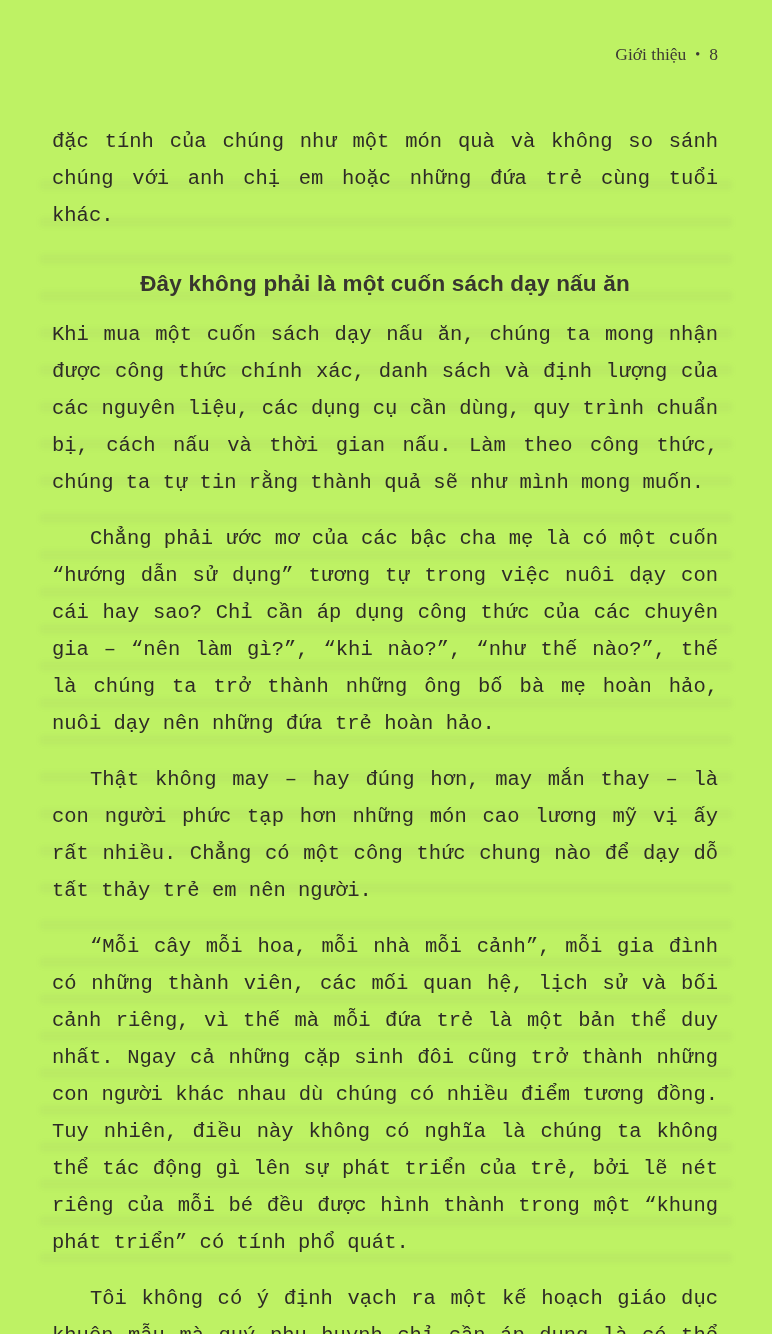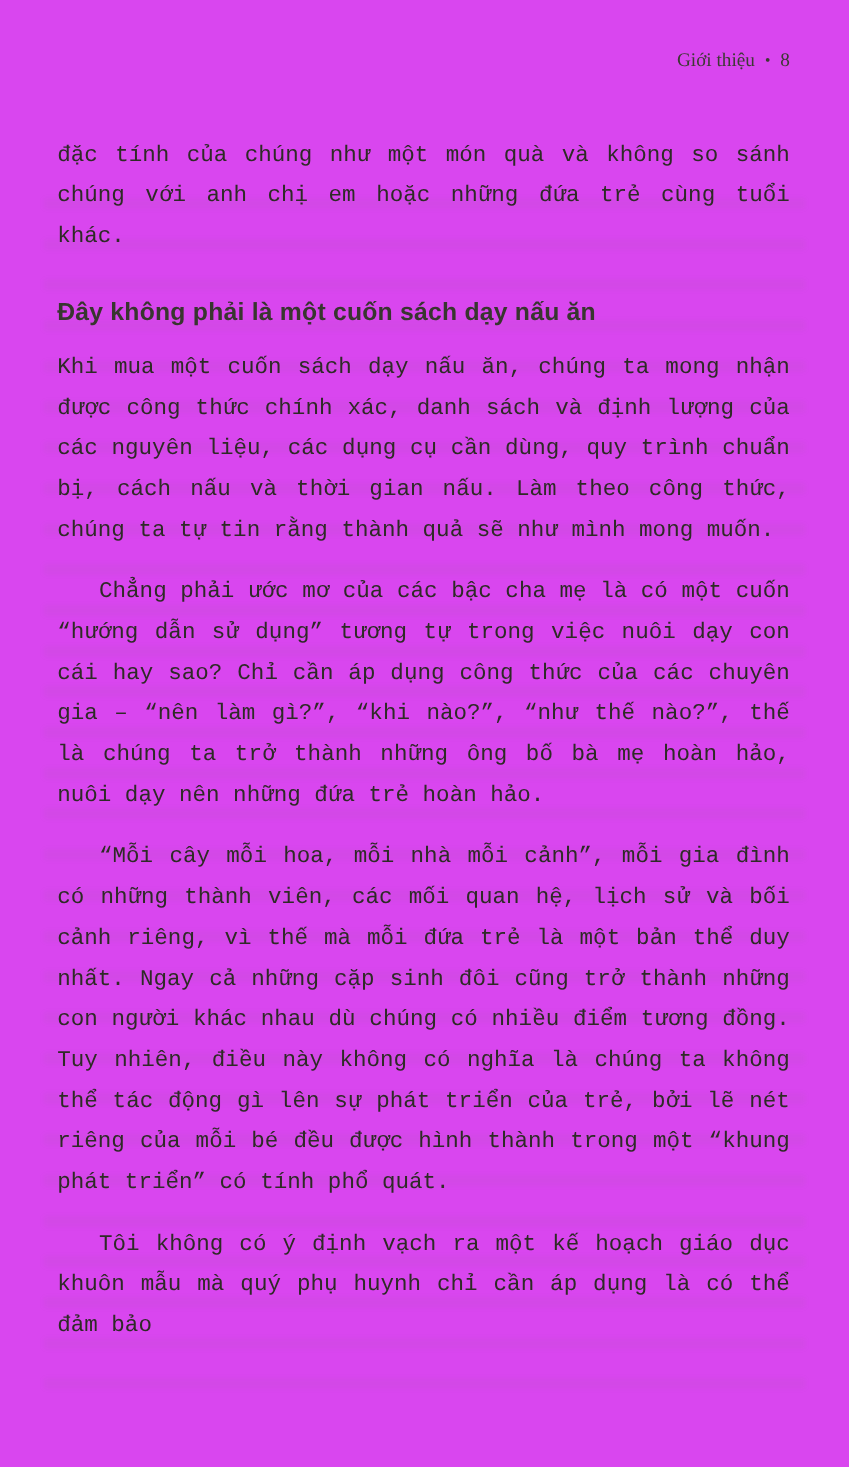--- a/index.html
+++ b/index.html
@@ -7,21 +7,21 @@
   body {
     width: 772px;
     height: 1334px;
     background: #fbfbf8;
     overflow: hidden;
   }
   .page {
     position: relative;
     width: 772px;
     height: 1334px;
-    background: #d946ef;
+    background: #bef264;
     padding: 44px 54px 0 52px;
     font-family: "Liberation Serif", serif;
     color: #2e2b26;
   }
   
   .page::before {
     content: "";
     position: absolute;
     inset: 180px 40px 60px 40px;
     background: repeating-linear-gradient(
@@ -65,37 +65,39 @@
   .para.no-indent { text-indent: 0; }
   .section-heading {
     font-family: "Liberation Sans", sans-serif;
     font-weight: 700;
     font-size: 22.5px;
     letter-spacing: 0.2px;
     color: #38362f;
     margin-top: 34px;
     margin-bottom: 16px;
     line-height: 32px;
+    text-align: center;
   }
 </style>
 </head>
 <body>
 
 <div class="page">
 
   <header class="page-header">
     <span class="section">Giới thiệu</span>
     <span class="dot">•</span>
     <span class="pagenum">8</span>
   </header>
 
   <main class="content">
     <p class="para no-indent">đặc tính của chúng như một món quà và không so sánh chúng với anh chị em hoặc những đứa trẻ cùng tuổi khác.</p>
 
     <h2 class="section-heading">Đây không phải là một cuốn sách dạy nấu ăn</h2>
 
     <p class="para no-indent">Khi mua một cuốn sách dạy nấu ăn, chúng ta mong nhận được công thức chính xác, danh sách và định lượng của các nguyên liệu, các dụng cụ cần dùng, quy trình chuẩn bị, cách nấu và thời gian nấu. Làm theo công thức, chúng ta tự tin rằng thành quả sẽ như mình mong muốn.</p>
     <p class="para indent">Chẳng phải ước mơ của các bậc cha mẹ là có một cuốn “hướng dẫn sử dụng” tương tự trong việc nuôi dạy con cái hay sao? Chỉ cần áp dụng công thức của các chuyên gia – “nên làm gì?”, “khi nào?”, “như thế nào?”, thế là chúng ta trở thành những ông bố bà mẹ hoàn hảo, nuôi dạy nên những đứa trẻ hoàn hảo.</p>
+    <p class="para indent">Thật không may – hay đúng hơn, may mắn thay – là con người phức tạp hơn những món cao lương mỹ vị ấy rất nhiều. Chẳng có một công thức chung nào để dạy dỗ tất thảy trẻ em nên người.</p>
     <p class="para indent">“Mỗi cây mỗi hoa, mỗi nhà mỗi cảnh”, mỗi gia đình có những thành viên, các mối quan hệ, lịch sử và bối cảnh riêng, vì thế mà mỗi đứa trẻ là một bản thể duy nhất. Ngay cả những cặp sinh đôi cũng trở thành những con người khác nhau dù chúng có nhiều điểm tương đồng. Tuy nhiên, điều này không có nghĩa là chúng ta không thể tác động gì lên sự phát triển của trẻ, bởi lẽ nét riêng của mỗi bé đều được hình thành trong một “khung phát triển” có tính phổ quát.</p>
     <p class="para indent">Tôi không có ý định vạch ra một kế hoạch giáo dục khuôn mẫu mà quý phụ huynh chỉ cần áp dụng là có thể đảm bảo</p>
   </main>
 
 </div>
 
 </body></html>

